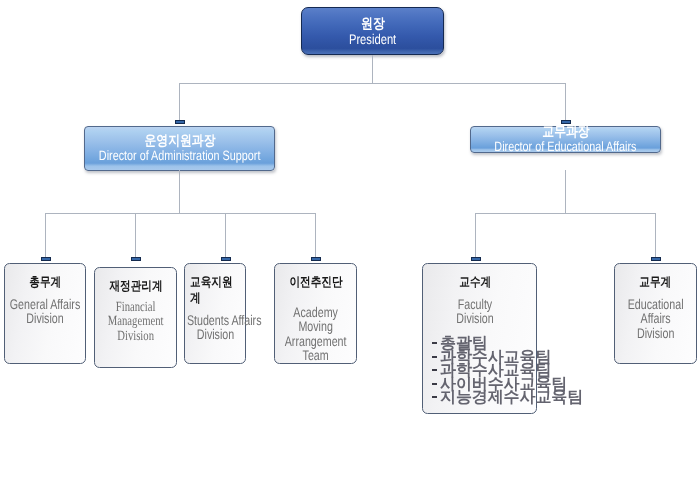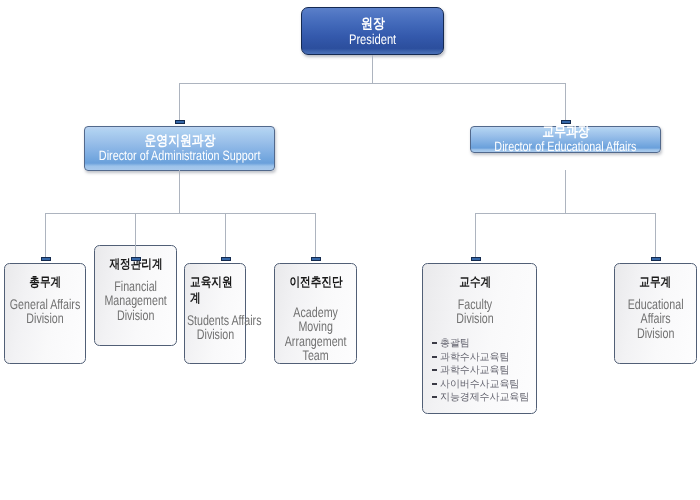--- a/index.html
+++ b/index.html
@@ -80,23 +80,23 @@
     margin-top: 7px;
     transform: scaleX(0.763);
     width: 125%;
     white-space: nowrap;
   }
   .node-faculty-inner { padding-right: 9px; }
   .lvl3 .teams {
     margin: 0; padding: 0;
     position: absolute;
     left: 9px; top: 73px;
-    font-size: 10px; line-height: 13.58px; letter-spacing: -0.1px;
+    font-size: 16px; line-height: 13.58px; letter-spacing: -0.1px;
     color: #64646f;
-    font-weight: normal;
+    font-weight: bold;
   }
   .lvl3 .teams li { list-style: none; white-space: nowrap; }
   .lvl3 .teams .b {
     display: inline-block; width: 8px; position: relative;
     color: transparent;
   }
   .lvl3 .teams .b::before {
     content: ""; position: absolute;
     left: 0px; top: 5px; width: 5px; height: 2px;
     background: #3b3b46;
@@ -129,21 +129,21 @@
   </div>
 
   <div class="node lvl3" style="left:4px; top:263px; width:82px; height:101px;">
     <div class="kr">총무계</div>
     <div class="en">
         <div>General Affairs</div>
         <div>Division</div>
       </div>
   </div>
 
-  <div class="node lvl3" style="left:94px; top:245px; width:83px; height:101px;">
+  <div class="node lvl3" style="left:94px; top:267px; width:83px; height:101px;font-family:Liberation Serif, serif;">
     <div class="kr">재정관리계</div>
     <div class="en">
         <div>Financial</div>
         <div>Management</div>
         <div>Division</div>
       </div>
   </div>
 
   <div class="node lvl3" style="left:184px; top:263px; width:62px; height:101px;">
     <div class="kr">교육지원계</div>

